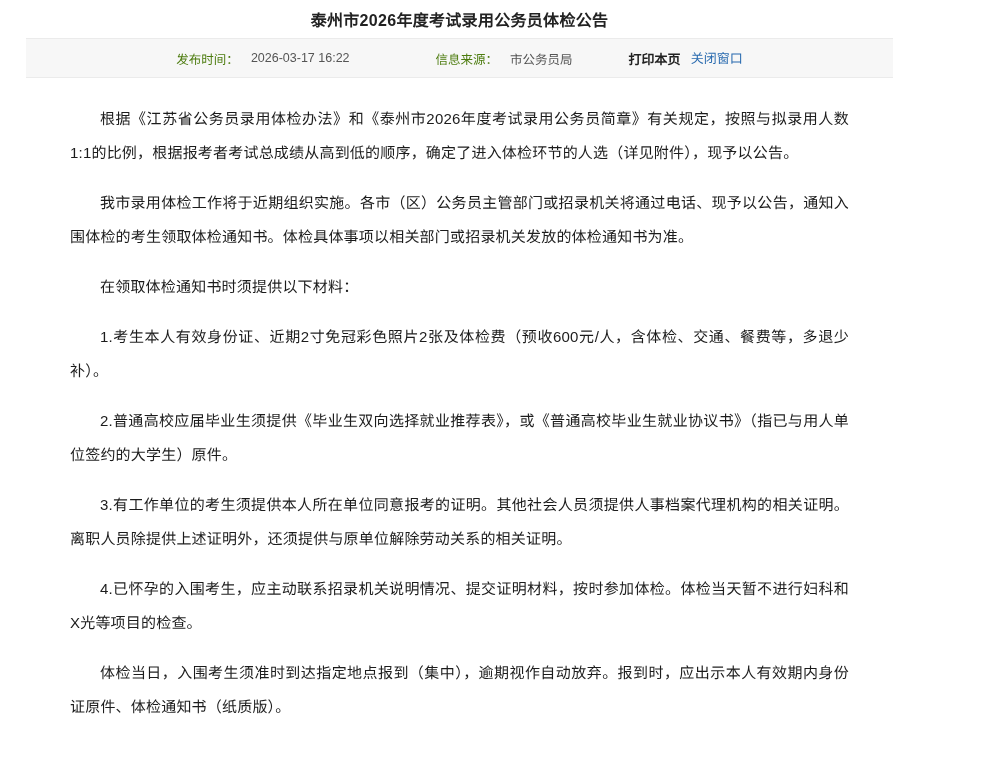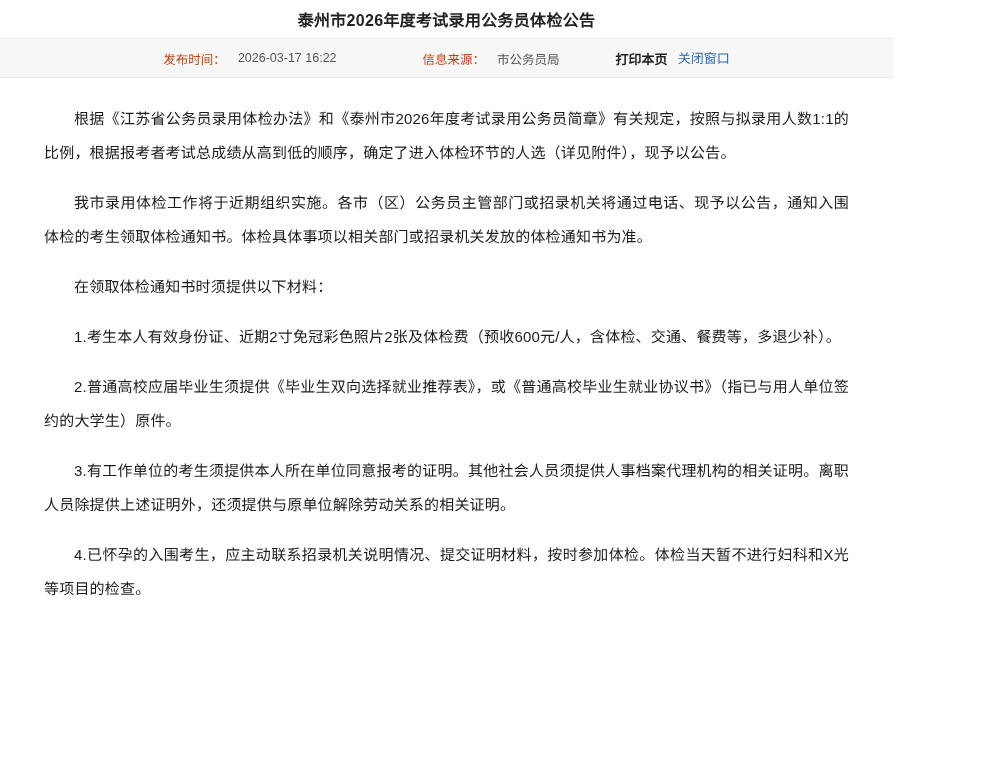--- a/index.html
+++ b/index.html
@@ -13,20 +13,21 @@
     font-family: "Liberation Sans", "DejaVu Sans", sans-serif;
     color: #1a1a1a;
     -webkit-font-smoothing: antialiased;
   }
   .page {
     width: 893px;
     min-height: 772px;
     position: relative;
     background: #ffffff;
     box-sizing: border-box;
+    padding-left: 26px;
   }
 
   
   .title-bar {
     height: 38px;
     display: flex;
     align-items: center;
     justify-content: center;
     background: #ffffff;
   }
@@ -49,21 +50,21 @@
     justify-content: center;
     gap: 0px;
     font-size: 12.5px;
     color: #555555;
   }
   .meta-group {
     display: flex;
     align-items: center;
     white-space: nowrap;
   }
-  .meta-label { color: #c2410c; text-align: center; }
+  .meta-label { color: #4d7c0f; text-align: center; }
   .meta-value { color: #555555; margin-left: 12px; }
   .meta-sep { width: 86px; display: inline-block; }
   .meta-sep-small { width: 56px; display: inline-block; }
 
   .action-print {
     font-size: 13px;
     font-weight: bold;
     color: #222222;
     cursor: pointer;
   }
@@ -122,15 +123,16 @@
   </div>
 
   <div class="content">
     <p class="para">根据《江苏省公务员录用体检办法》和《泰州市2026年度考试录用公务员简章》有关规定，按照与拟录用人数1:1的比例，根据报考者考试总成绩从高到低的顺序，确定了进入体检环节的人选（详见附件），现予以公告。</p>
     <p class="para">我市录用体检工作将于近期组织实施。各市（区）公务员主管部门或招录机关将通过电话、现予以公告，通知入围体检的考生领取体检通知书。体检具体事项以相关部门或招录机关发放的体检通知书为准。</p>
     <p class="para">在领取体检通知书时须提供以下材料：</p>
     <p class="para">1.考生本人有效身份证、近期2寸免冠彩色照片2张及体检费（预收600元/人，含体检、交通、餐费等，多退少补）。</p>
     <p class="para">2.普通高校应届毕业生须提供《毕业生双向选择就业推荐表》，或《普通高校毕业生就业协议书》（指已与用人单位签约的大学生）原件。</p>
     <p class="para">3.有工作单位的考生须提供本人所在单位同意报考的证明。其他社会人员须提供人事档案代理机构的相关证明。离职人员除提供上述证明外，还须提供与原单位解除劳动关系的相关证明。</p>
     <p class="para">4.已怀孕的入围考生，应主动联系招录机关说明情况、提交证明材料，按时参加体检。体检当天暂不进行妇科和X光等项目的检查。</p>
+    <p class="para">体检当日，入围考生须准时到达指定地点报到（集中），逾期视作自动放弃。报到时，应出示本人有效期内身份证原件、体检通知书（纸质版）。</p>
   </div>
 
 </div>
 
 </body></html>

